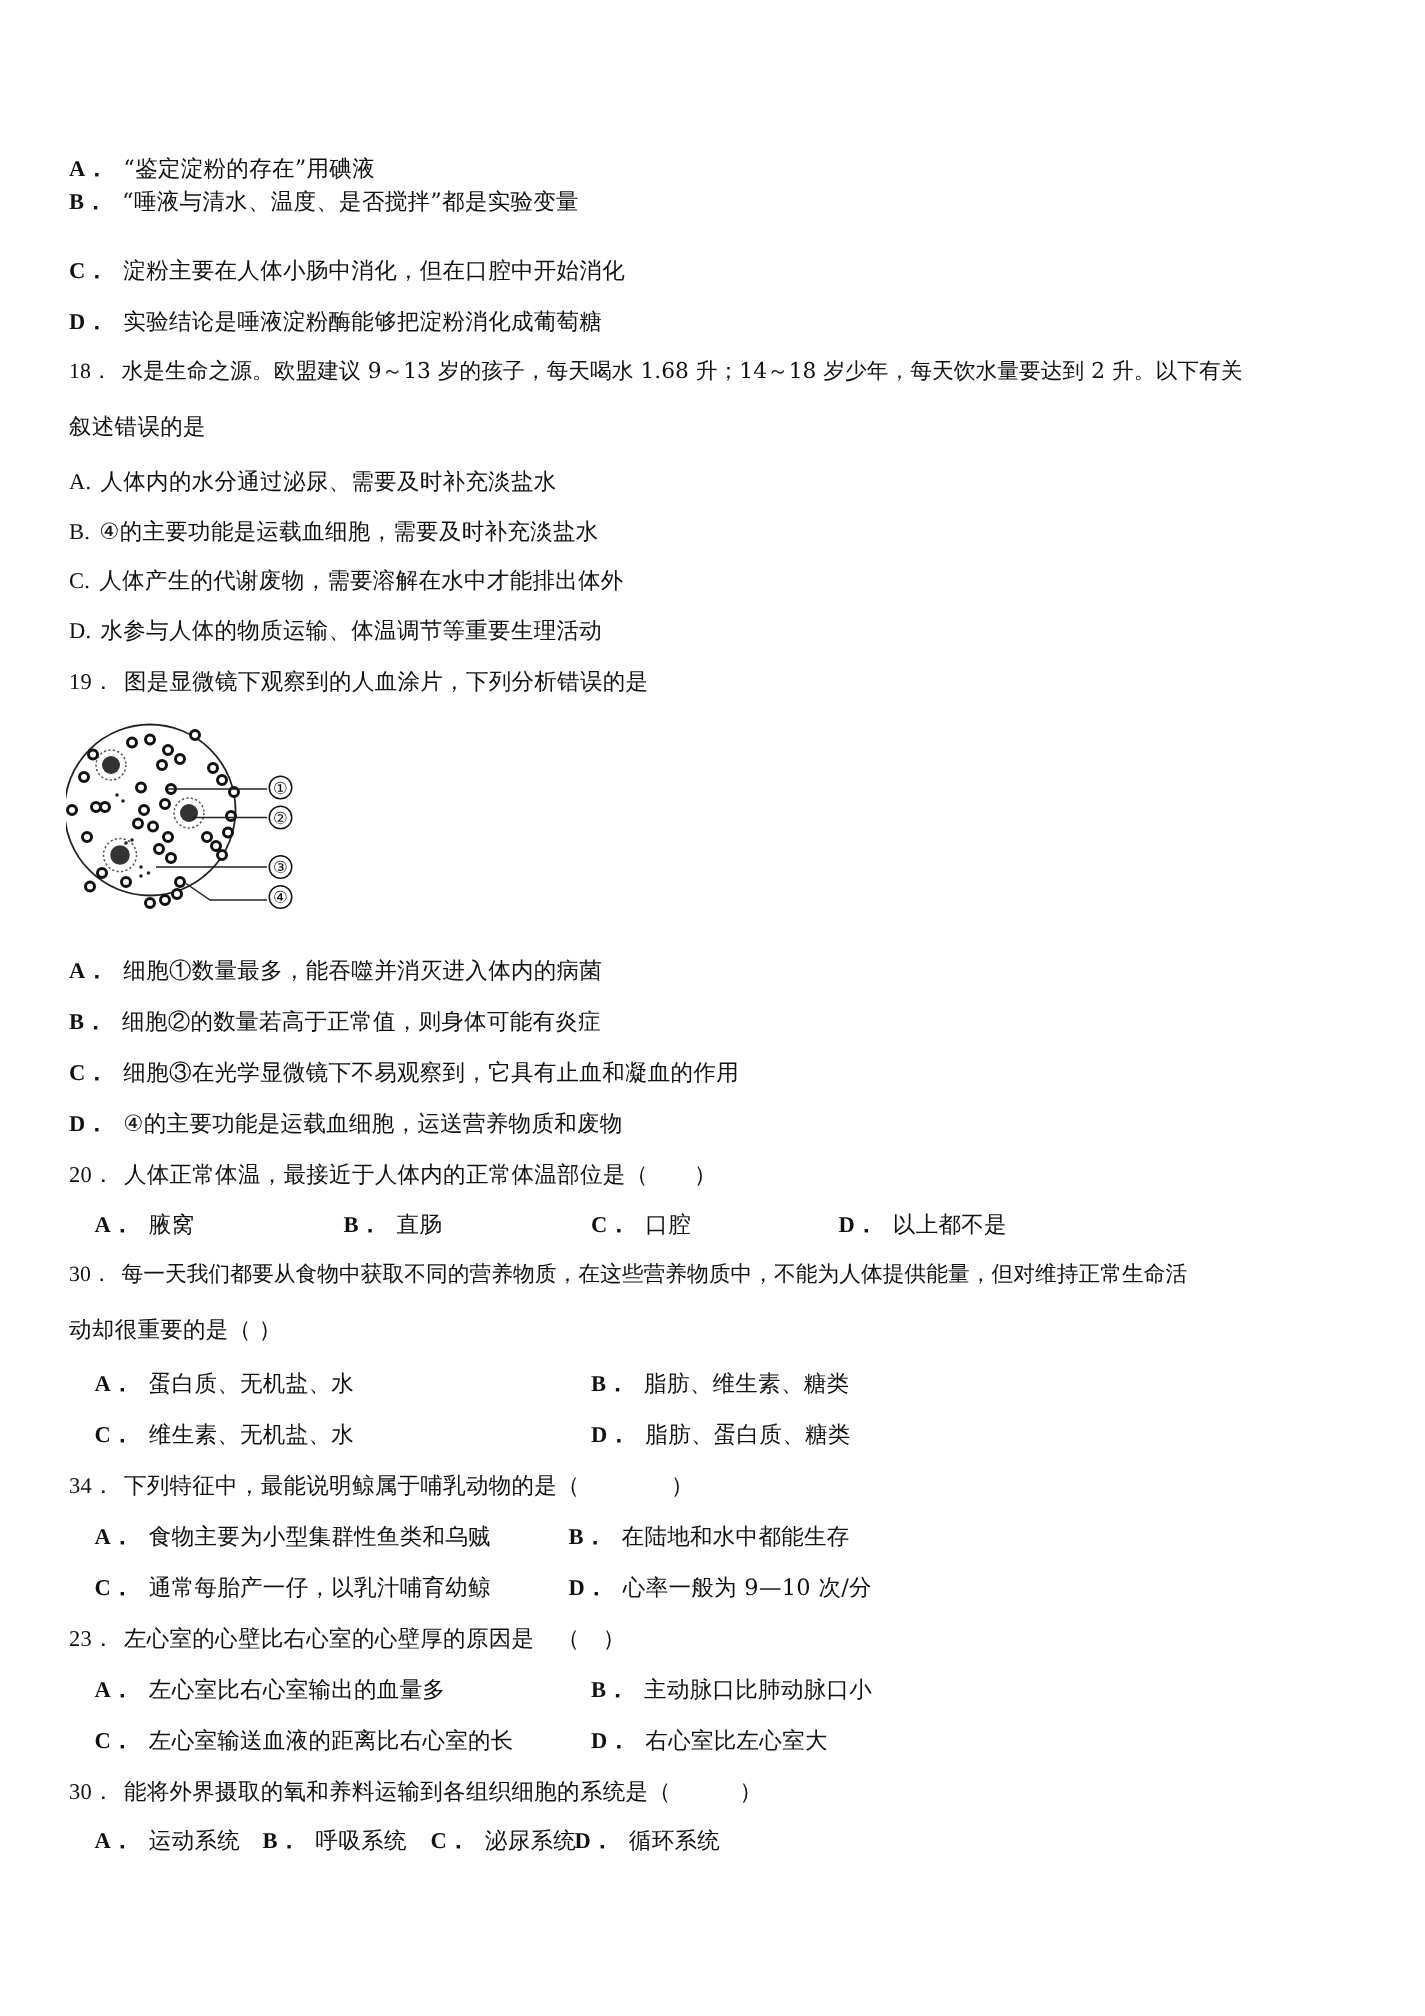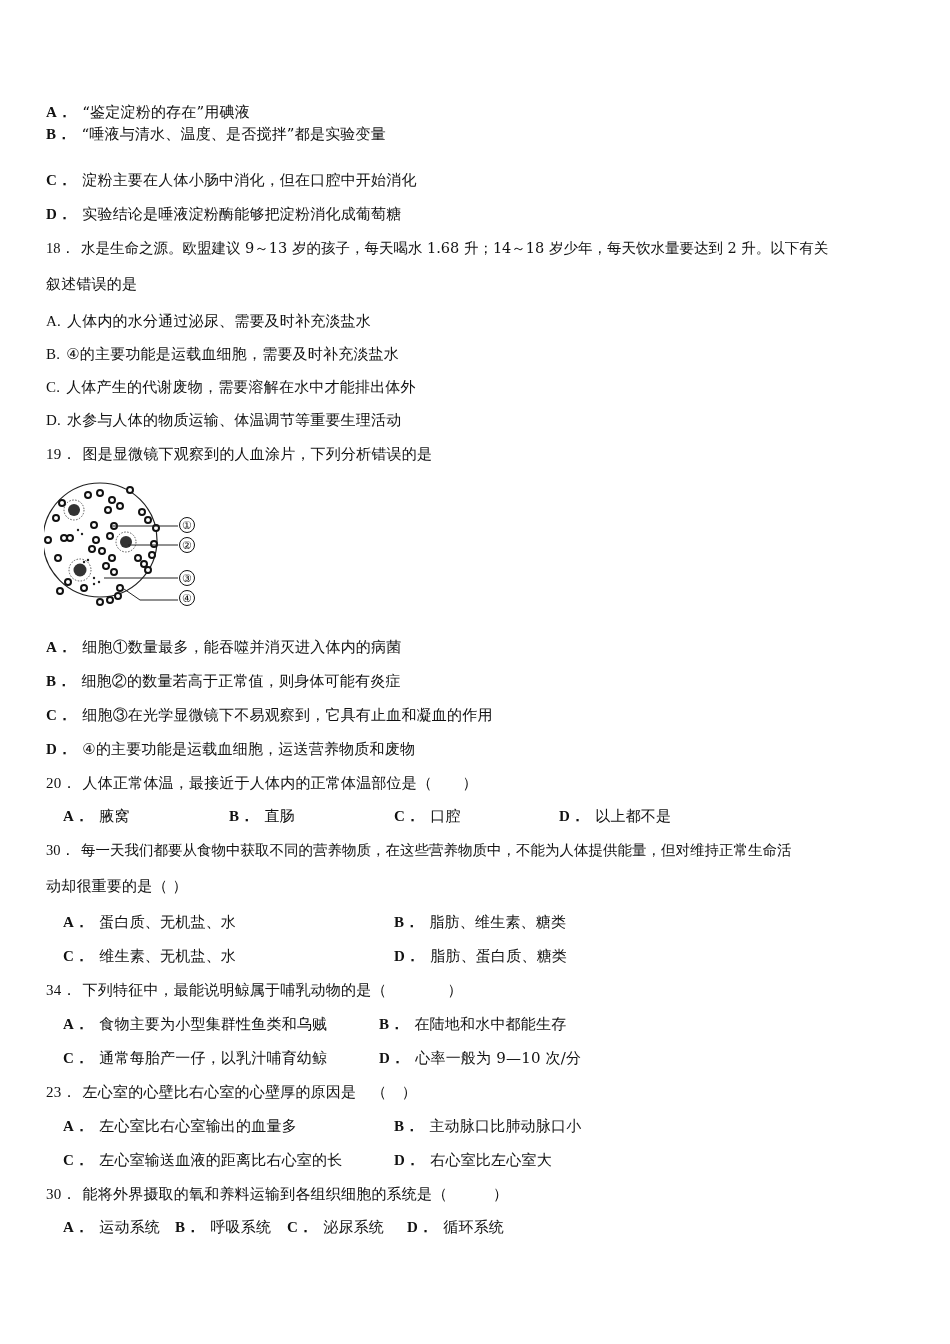--- a/index.html
+++ b/index.html
@@ -234,14 +234,14 @@
   <span class="col" style="left:331px"><span class="opt-letter">D．</span><span>右心室比左心室大</span></span>
 </div>
 
 <div class="line" style="top:1184px">
   <span class="qnum">30．</span><span>能将外界摄取的氧和养料运输到各组织细胞的系统是（　　　）</span>
 </div>
 <div class="line" style="top:1217px; width:860px">
   <span class="col" style="left:0"><span class="opt-letter">A．</span><span>运动系统</span></span>
   <span class="col" style="left:112px"><span class="opt-letter">B．</span><span>呼吸系统</span></span>
   <span class="col" style="left:224px"><span class="opt-letter">C．</span><span>泌尿系统</span></span>
-  <span class="col" style="left:344px"><span class="opt-letter">D．</span><span>循环系统</span></span>
+  <span class="col" style="left:320px"><span class="opt-letter">D．</span><span>循环系统</span></span>
 </div>
 
 </body></html>

